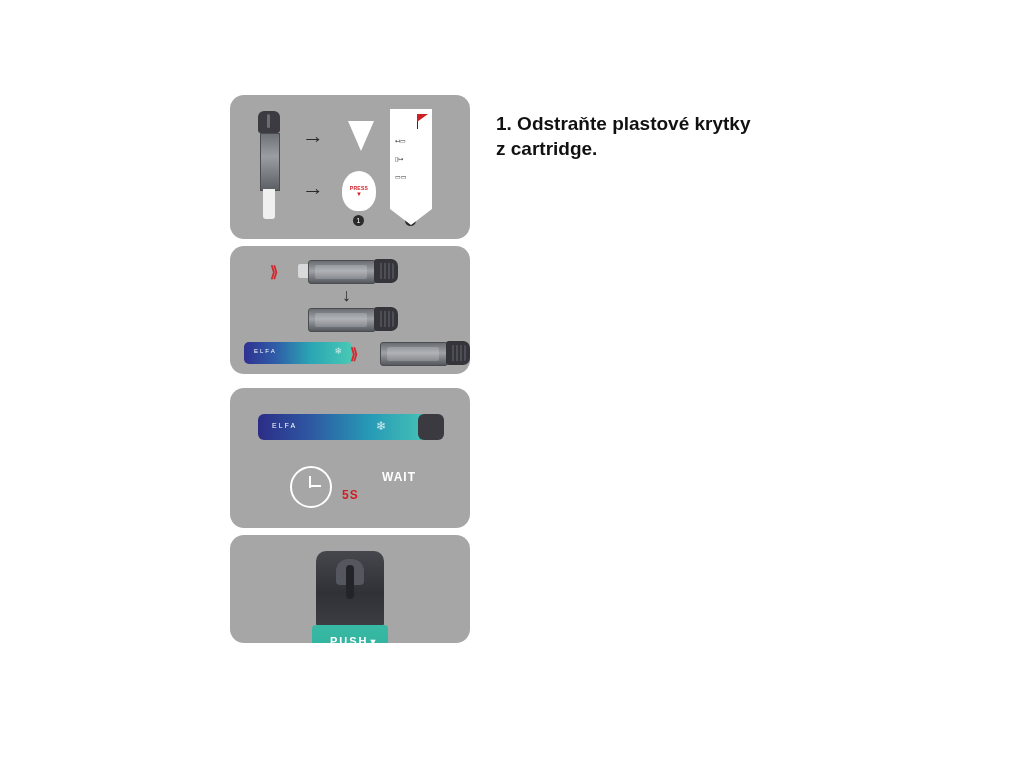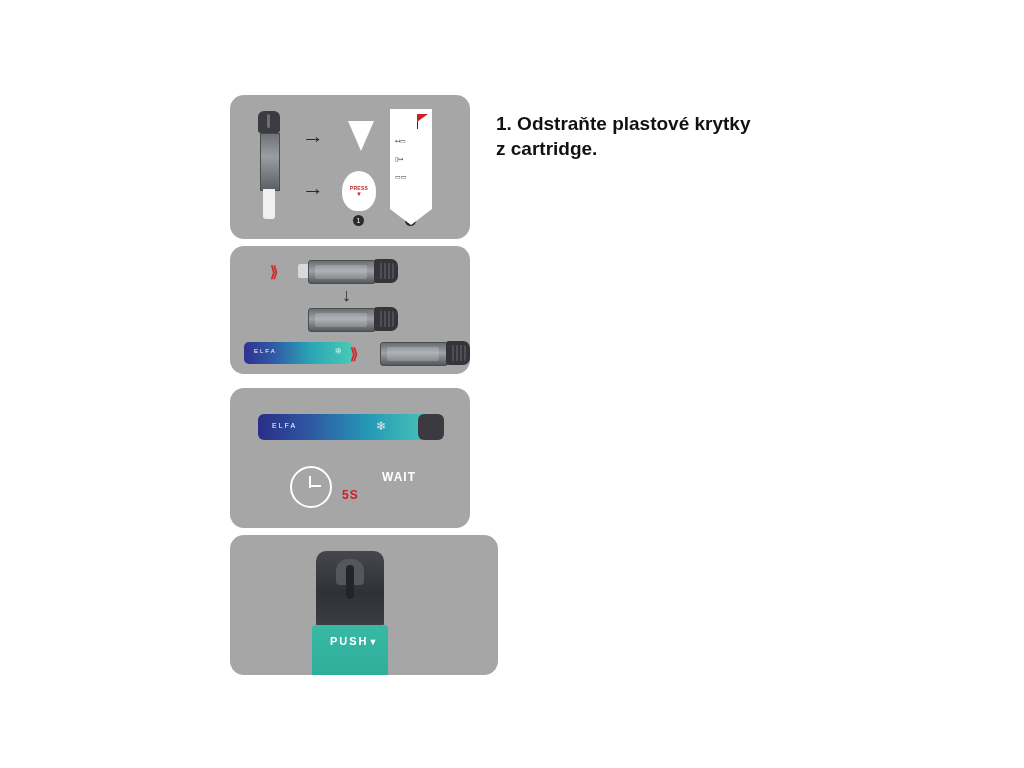--- a/index.html
+++ b/index.html
@@ -322,21 +322,21 @@
     position: absolute;
     left: 112px; top: 100px;
     font-size: 12px;
     font-weight: bold;
     color: #cc2026;
     letter-spacing: 1px;
   }
 
   
   #step4 { left: 230px; top: 535px; }
-  #step4 .panel { width: 240px; height: 140px; padding-left: 28px; }
+  #step4 .panel { width: 240px; height: 108px; }
   #step4 .step-text { margin-left: 26px; margin-top: 18px; font-size: 14px; }
 
   .pod {
     position: absolute;
     left: 86px; top: 16px;
     width: 68px; height: 76px;
     background: linear-gradient(180deg,#45474d,#2f3137 55%,#3c3e44);
     border-radius: 10px 10px 4px 4px;
   }
   .pod:before {

